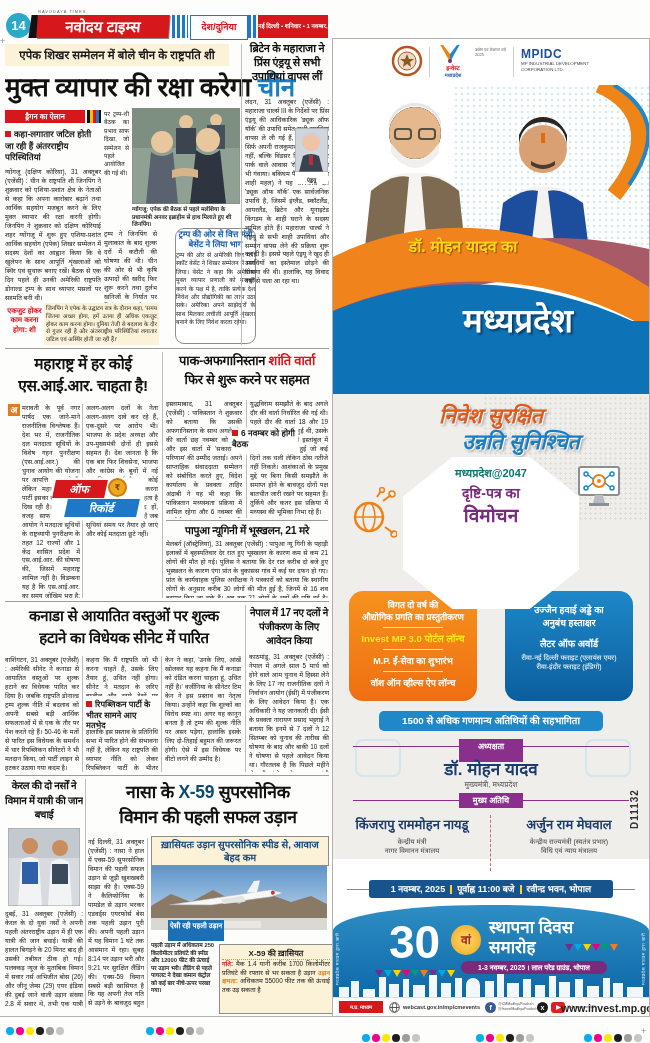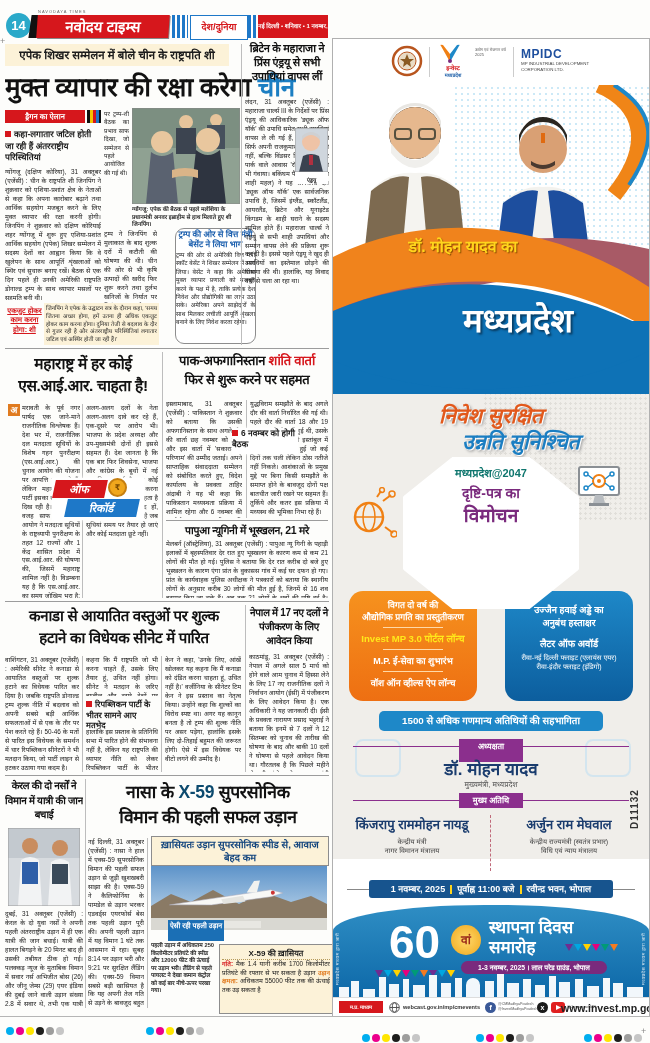--- a/index.html
+++ b/index.html
@@ -72,21 +72,21 @@
   <div class="abs cap" style="left:132px;top:206px;width:108px;height:20px;overflow:hidden;">ग्योंगजू: एपेक की बैठक से पहले मलेशिया के प्रधानमंत्री अनवर इब्राहीम से हाथ मिलाते हुए शी जिनपिंग।</div>
 
   <div class="abs news" style="left:104px;top:230px;width:53px;height:112px;">ट्रम्प ने जिनपिंग से मुलाकात के बाद शुल्क दरों में कटौती की घोषणा की थी। चीन की ओर से भी कृषि उत्पादों की खरीद फिर शुरू करने तथा दुर्लभ खनिजों के निर्यात पर नियंत्रण टालने पर सहमति बनी। विश्लेषकों का मानना है कि इससे वैश्विक बाजारों को बड़ी राहत मिलेगी और तनाव घटेगा।</div>
 
   <div class="abs boxed" style="left:175px;top:228px;width:79px;height:114px;padding:0;background:#fff;border-radius:9px;">
     <div class="c b clip" style="color:#1b5fae;font-size:8.4px;line-height:1.2;height:22px;">ट्रम्प की ओर से वित्त मंत्री बेसेंट ने लिया भाग</div>
     <div class="news" style="height:86px;font-size:6px;">ट्रम्प की ओर से अमेरिकी वित्त मंत्री स्कॉट बेसेंट ने शिखर सम्मेलन में भाग लिया। बेसेंट ने कहा कि अमेरिका मुक्त व्यापार प्रणाली को मजबूत करने के पक्ष में है, ताकि प्रत्येक देश निवेश और प्रौद्योगिकी का लाभ उठा सके। अमेरिका अपने साझेदारों के साथ मिलकर लचीली आपूर्ति शृंखला बनाने के लिए निवेश करता रहेगा।</div>
   </div>
 
   <div class="abs" style="left:5px;top:303px;width:154px;height:42px;display:flex;">
-    <div class="quote-label" style="width:40px;padding-top:3px;text-decoration:underline;">एकजुट होकर काम करना होगा: शी</div>
+    <div class="quote-label" style="width:40px;padding-top:3px;">एकजुट होकर काम करना होगा: शी</div>
     <div style="width:114px;background:#fcf2d8;font-size:5.8px;line-height:1.35;text-align:justify;overflow:hidden;padding:2px;">जिनपिंग ने एपेक के उद्घाटन सत्र के दौरान कहा, 'समय जितना अच्छा होगा, हमें उतना ही अधिक एकजुट होकर काम करना होगा। दुनिया तेजी से बदलाव के दौर से गुजर रही है और अंतरराष्ट्रीय परिस्थितियां लगातार जटिल एवं अस्थिर होती जा रही हैं।'</div>
   </div>
 
   <div class="vr" style="left:241px;top:44px;height:301px;"></div>
   <div class="abs headline c clip" style="left:245px;top:42px;width:84px;height:52px;font-size:11px;line-height:1.25;">ब्रिटेन के महाराजा ने प्रिंस एंड्रयू से सभी उपाधियां वापस लीं</div>
   <div class="abs news clip" style="left:245px;top:98px;width:84px;height:246px;">लंदन, 31 अक्तूबर (एजेंसी) : महाराजा चार्ल्स III के निर्देशों पर प्रिंस एंड्रयू की आधिकारिक 'ड्यूक ऑफ यॉर्क' की उपाधि समेत सभी उपाधियां वापस ले ली गई हैं, जिससे उन्होंने सिर्फ अपनी राजकुमार की उपाधि ही नहीं, बल्कि विंडसर किले स्थित ग्रेट पार्क वाले आवास 'रॉयल लॉज' को भी गंवाया। बकिंघम पैलेस (ब्रिटेन का शाही महल) ने यह जानकारी दी। 'ड्यूक ऑफ यॉर्क' एक सार्वजनिक उपाधि है, जिसमें इंग्लैंड, स्कॉटलैंड, आयरलैंड, ब्रिटेन और यूनाइटेड किंगडम के शाही घराने के सदस्य शामिल होते हैं। महाराजा चार्ल्स ने एंड्रयू से सभी शाही उपाधियां और सम्मान वापस लेने की प्रक्रिया शुरू कर दी है। इससे पहले एंड्रयू ने खुद ही उपाधियों का इस्तेमाल छोड़ने की घोषणा की थी। हालांकि, यह विवाद वर्षों से चला आ रहा था।</div>
   <div class="abs" style="left:295px;top:128px;width:33px;height:56px;background:#fff;">
     <svg width="33" height="44" viewBox="0 0 33 44">
       <rect width="33" height="44" fill="#cfd6dd"></rect>
       <circle cx="16" cy="14" r="9" fill="#efc3a6"></circle>
@@ -360,21 +360,21 @@
     </div>
 
     <div class="abs" style="left:14px;top:850px;width:28px;height:1px;background:#888;z-index:7;"></div>
     <div class="abs" style="left:274px;top:850px;width:28px;height:1px;background:#888;z-index:7;"></div>
     <div class="abs c adtxt b" style="left:36px;top:841px;width:244px;height:18px;line-height:18px;border-radius:3px;background:#17548e;font-size:9px;z-index:7;">
       <span>1 नवम्बर, 2025</span><span class="sep"></span><span>पूर्वाह्न 11:00 बजे</span><span class="sep"></span><span>रवीन्द्र भवन, भोपाल</span>
     </div>
     <div class="abs b" style="left:296px;top:790px;color:#333;font-size:10px;transform:rotate(-90deg);transform-origin:left top;letter-spacing:1px;z-index:8;">D11132</div>
 
     <div class="abs" style="left:0;top:866px;width:316px;height:92px;background:linear-gradient(#2f8ec4,#0d68a8);border-radius:48% 48% 0 0/26px 26px 0 0;z-index:6;overflow:hidden;">
-      <div class="abs adtxt b" style="left:56px;top:14px;font-size:46px;line-height:1;">60</div>
+      <div class="abs adtxt b" style="left:56px;top:14px;font-size:46px;line-height:1;">30</div>
       <div class="abs c" style="left:118px;top:20px;width:30px;height:30px;border-radius:50%;background:radial-gradient(#ffd96a,#f0a71d);color:#9c2b1a;font-weight:bold;font-size:12px;line-height:30px;">वां</div>
       <div class="abs adtxt b" style="left:156px;top:10px;font-size:17px;">स्थापना दिवस</div>
       <div class="abs adtxt b" style="left:156px;top:30px;font-size:17px;">समारोह</div>
       <div class="abs bunting" style="left:232px;top:32px;"><span style="border-top-color: rgb(111, 44, 145);"></span><span style="border-top-color: rgb(0, 167, 225);"></span><span style="border-top-color: rgb(255, 210, 0);"></span><span style="border-top-color: rgb(229, 0, 125);"></span><span style="border-top-color: rgb(0, 155, 119);"></span><span style="border-top-color: rgb(244, 123, 32);"></span></div>
       <div class="abs bunting" style="left:42px;top:58px;"><span style="border-top-color: rgb(111, 44, 145);"></span><span style="border-top-color: rgb(0, 167, 225);"></span><span style="border-top-color: rgb(255, 210, 0);"></span><span style="border-top-color: rgb(229, 0, 125);"></span><span style="border-top-color: rgb(0, 155, 119);"></span><span style="border-top-color: rgb(244, 123, 32);"></span><span style="border-top-color: rgb(111, 44, 145);"></span><span style="border-top-color: rgb(0, 167, 225);"></span><span style="border-top-color: rgb(255, 210, 0);"></span></div>
       <div class="abs c adtxt" style="left:128px;top:56px;width:146px;height:13px;line-height:13px;border-radius:7px;background:#7a2a7d;font-size:6.8px;font-weight:bold;">1-3 नवम्बर, 2025 । लाल परेड ग्राउंड, भोपाल</div>
       <svg class="abs" style="left:6px;top:64px;" width="304" height="28" viewBox="0 0 304 28">
         <g fill="#ffffff" opacity="0.95">
           <rect x="0" y="18" width="10" height="10"></rect>
             <rect x="12" y="12" width="8" height="16"></rect>

